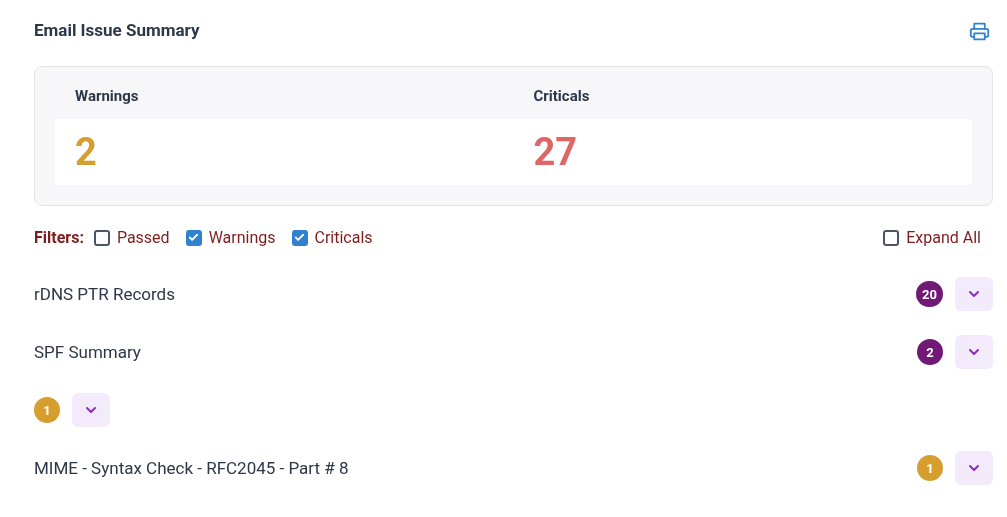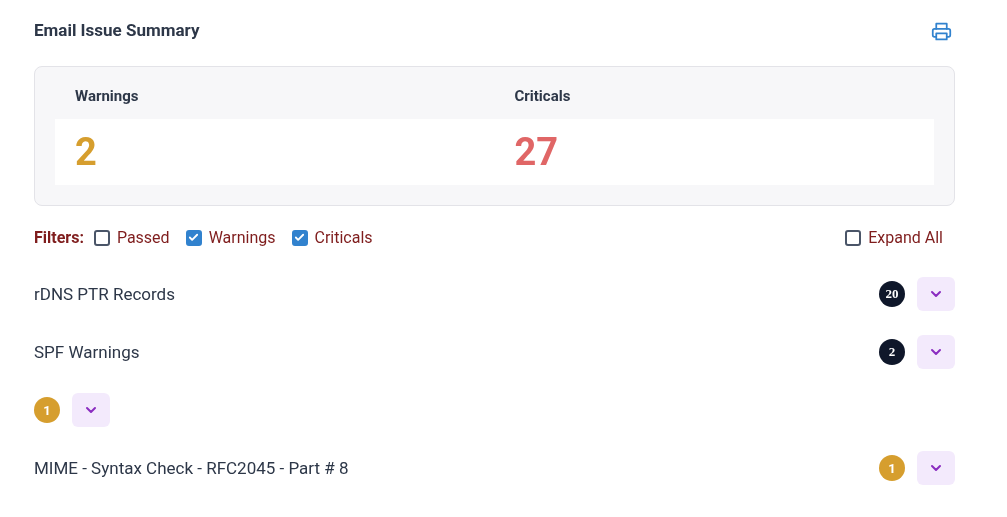--- a/index.html
+++ b/index.html
@@ -6,21 +6,21 @@
   body {
     margin: 0;
     font-family: -apple-system, BlinkMacSystemFont, "Segoe UI", Roboto, Helvetica, Arial, sans-serif;
     background: #fff;
     color: #2d3748;
     width: 1007px;
     height: 517px;
     overflow: hidden;
   }
   .container {
-    padding: 20px 52px 0 34px;
+    padding: 20px 14px 0 34px;
   }
   .header-row {
     display: flex;
     align-items: flex-start;
     justify-content: space-between;
   }
   .page-title {
     font-size: 17px;
     font-weight: 700;
     color: #2d3748;
@@ -126,21 +126,21 @@
     border-radius: 13px;
     display: inline-flex;
     align-items: center;
     justify-content: center;
     font-size: 13px;
     font-weight: 700;
     color: #fff;
     padding: 0 6px;
     margin-right: 12px;
   }
-  .badge.crit { background: #0f172a; font-family: Liberation Serif, serif; }
+  .badge.crit { background: #701a75; }
   .badge.warn { background: #d69e2e; }
   .expand-btn {
     width: 38px;
     height: 34px;
     border-radius: 6px;
     background: #f3eafc;
     display: inline-flex;
     align-items: center;
     justify-content: center;
     cursor: pointer;
@@ -223,21 +223,21 @@
       <div class="issue-row">
         <span class="issue-title">rDNS PTR Records</span>
         <span class="badge crit">20</span>
         <span class="expand-btn">
           <svg width="16" height="16" viewBox="0 0 24 24" fill="none" stroke-width="3" stroke-linecap="round" stroke-linejoin="round">
             <polyline points="6 9 12 15 18 9"></polyline>
           </svg>
         </span>
       </div>
       <div class="issue-row">
-        <span class="issue-title">SPF Warnings</span>
+        <span class="issue-title">SPF Summary</span>
         <span class="badge crit">2</span>
         <span class="expand-btn">
           <svg width="16" height="16" viewBox="0 0 24 24" fill="none" stroke-width="3" stroke-linecap="round" stroke-linejoin="round">
             <polyline points="6 9 12 15 18 9"></polyline>
           </svg>
         </span>
       </div>
       <div class="issue-row">
         <span class="badge warn">1</span>
         <span class="expand-btn">

